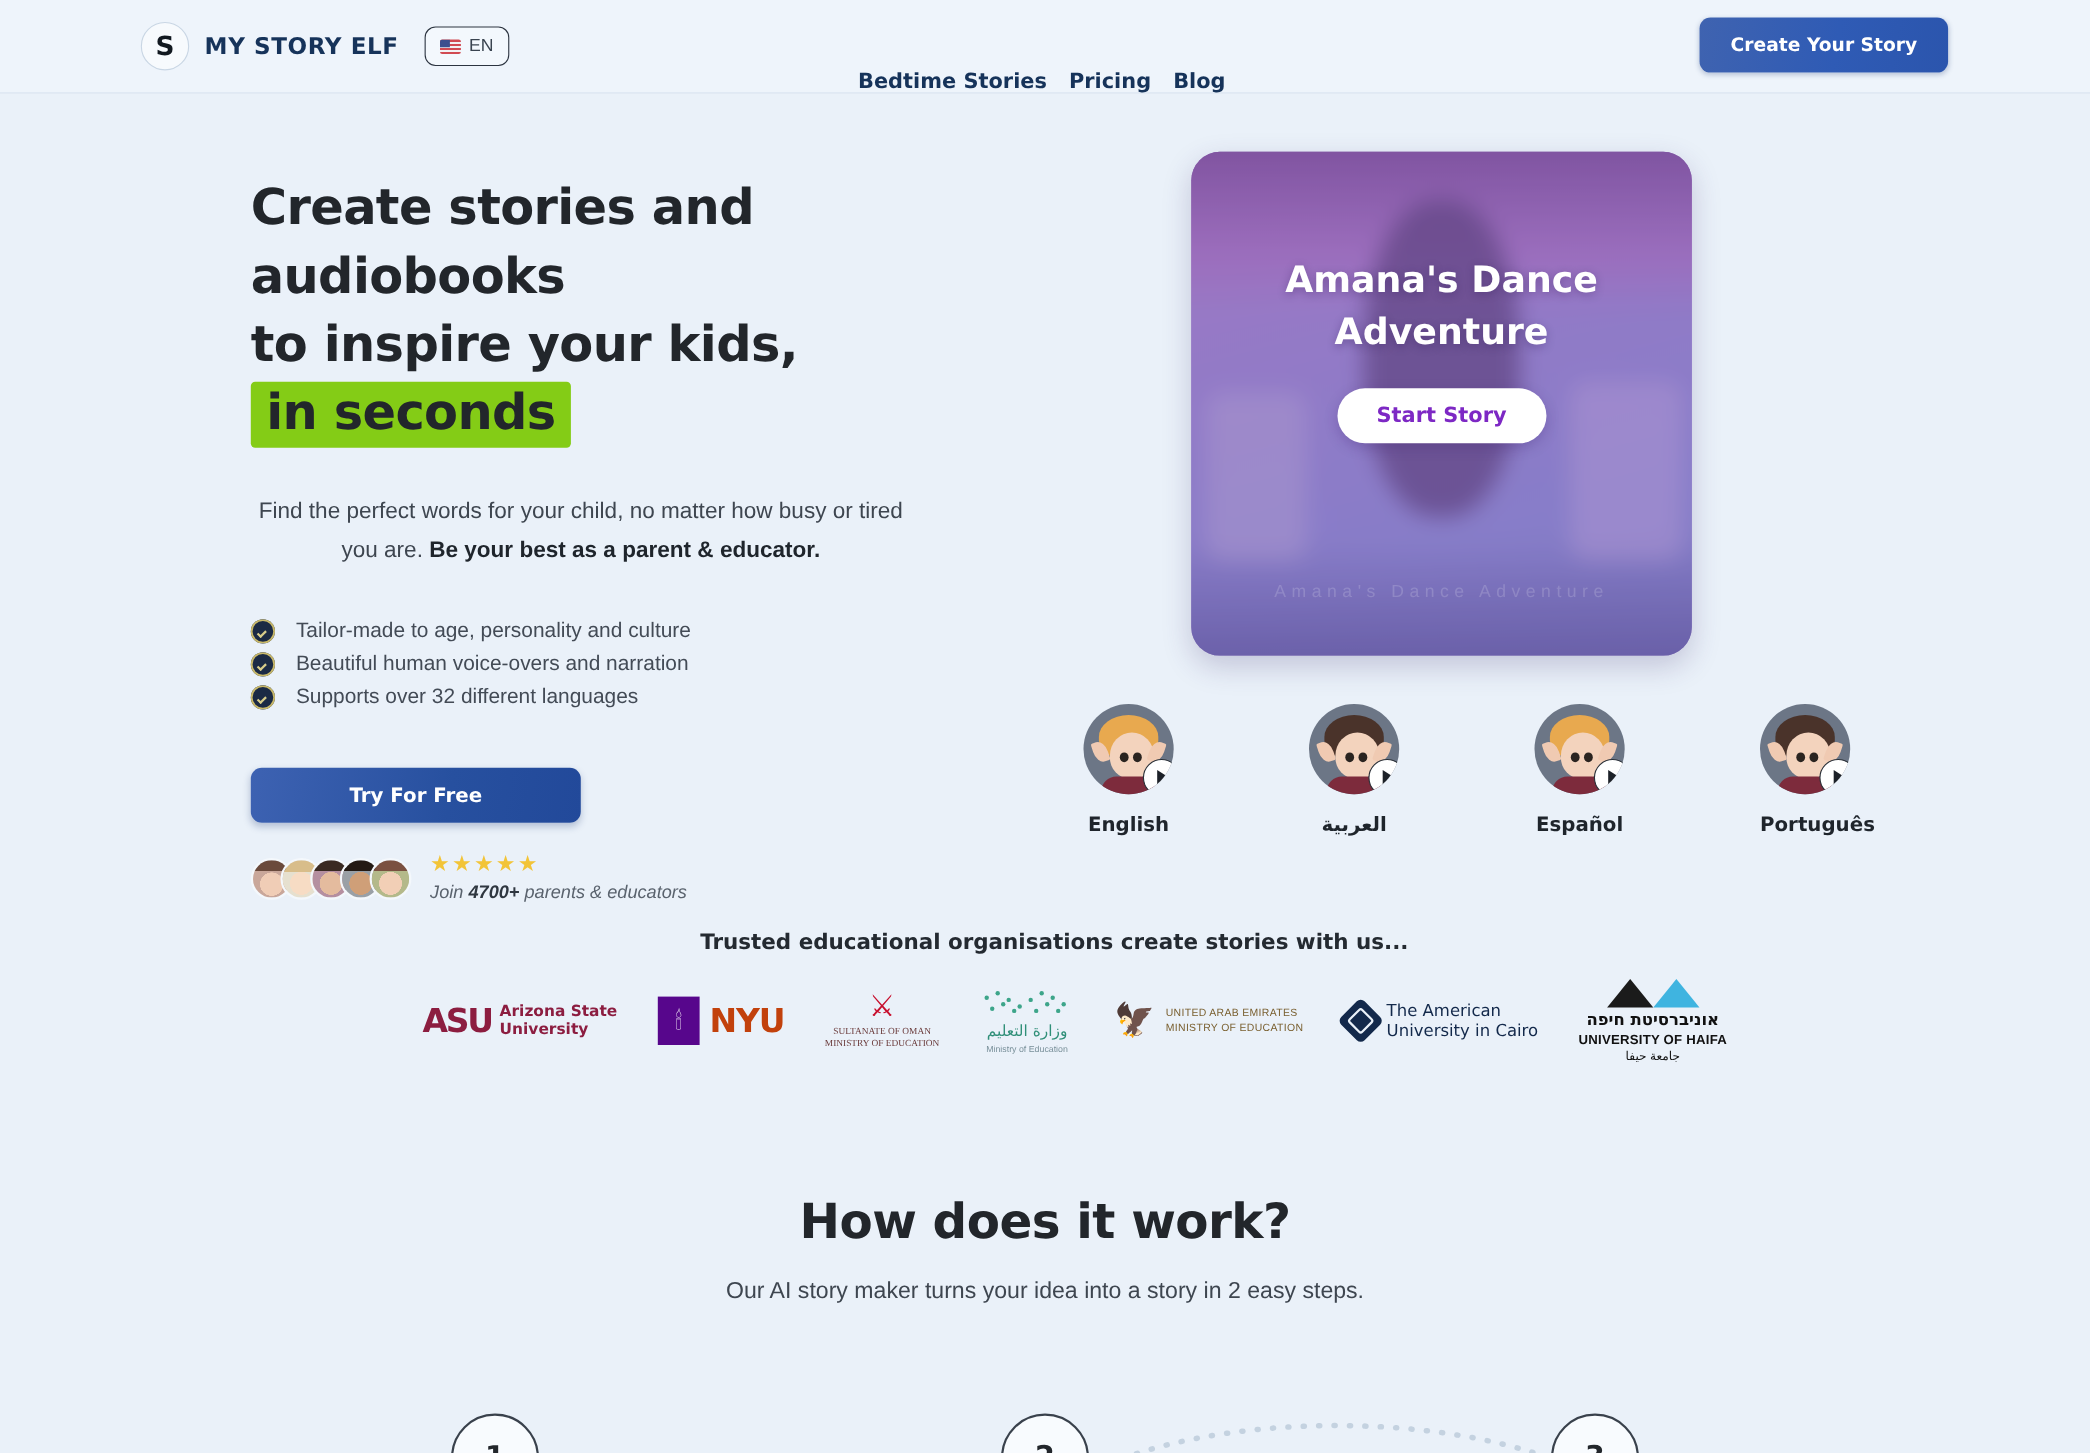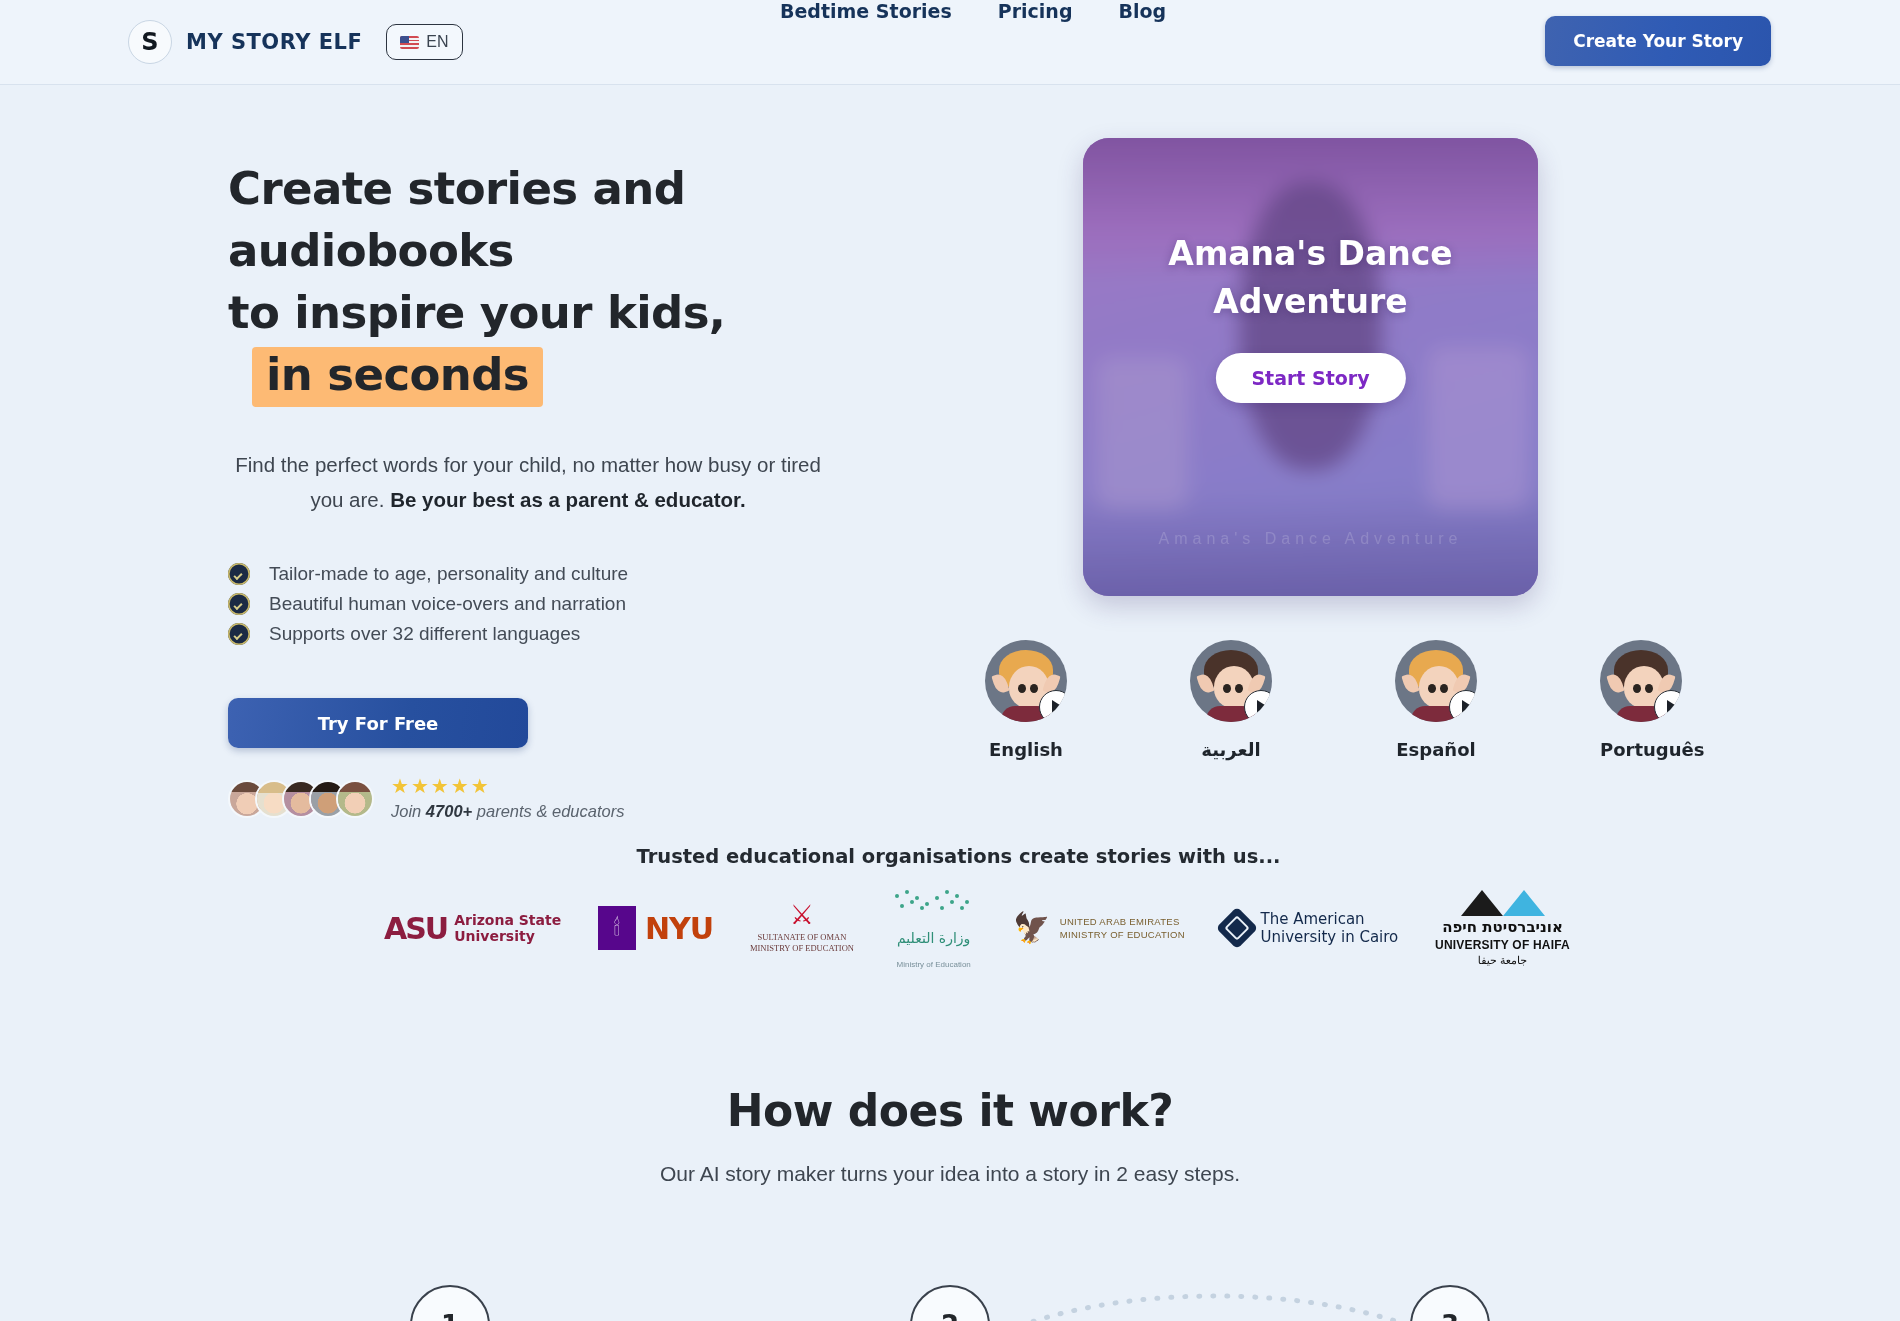--- a/index.html
+++ b/index.html
@@ -38,21 +38,21 @@
   }
   .flag-ico {
     width:19px; height:13px; border-radius:2px; position:relative; overflow:hidden;
     background:linear-gradient(#d14a52 0 14%,#f2f2f4 14% 28%,#d14a52 28% 42%,#f2f2f4 42% 56%,
       #d14a52 56% 70%,#f2f2f4 70% 84%,#d14a52 84% 100%);
     display:inline-block;
   }
   .flag-ico::after {
     content:""; position:absolute; left:0; top:0; width:9px; height:7px; background:#3c4f8e;
   }
-  .nav { position:absolute; left:780px; top:0; height:85px; display:flex; align-items:flex-start; gap:46px; }
+  .nav { position:absolute; left:780px; top:0; height:85px; display:flex; align-items:flex-end; gap:20px; }
   .nav a {
     font-size:19px; font-weight:bold; color:#16335a; text-decoration:none;
     font-family:"DejaVu Sans", sans-serif; cursor:pointer;
   }
   .cta-top {
     position:absolute; right:129px; top:16px;
     padding:0 28px; height:50px; line-height:50px;
     border-radius:10px; border:none; cursor:pointer;
     background:linear-gradient(100deg,#3f63b0,#2f5bb5 55%,#2b55ad);
     color:#ffffff; font-size:17px; font-weight:bold;
@@ -60,22 +60,22 @@
     box-shadow:0 2px 5px rgba(25,50,110,.25);
   }
 
   
   .hero-left { position:absolute; left:228px; top:158px; width:690px; }
   .headline {
     font-size:45px; line-height:62px; font-weight:bold; color:#22262b;
     font-family:"DejaVu Sans", sans-serif; letter-spacing:-.6px;
   }
   .hl-mark {
-    background:#fdba74; color:#22262b; padding:4px 14px 8px 14px;
-    border-radius:4px; display:inline-block; line-height:48px;margin-left:24px;
+    background:#84cc16; color:#22262b; padding:4px 14px 8px 14px;
+    border-radius:4px; display:inline-block; line-height:48px;
   }
   .sub {
     margin-top:40px; font-size:20.5px; line-height:35px; color:#3e4650; width:600px;text-align:center;
   }
   .sub b { font-weight:bold; color:#1f252c; }
 
   .features { margin-top:46px; display:flex; flex-direction:column; gap:8px; }
   .feat { display:flex; align-items:center; gap:19px; }
   .chk {
     width:22px; height:22px; border-radius:50%;
@@ -196,21 +196,21 @@
   .nyu-box {
     width:38px; height:44px; background:#57068c; display:flex; align-items:center; justify-content:center;
     color:#fff; font-size:22px;
   }
   .nyu-txt { font-size:30px; font-weight:bold; color:#c2410c; letter-spacing:-1px; font-family:"DejaVu Sans", sans-serif; }
 
   .oman { flex-direction:column; gap:4px; }
   .oman-crest { font-size:27px; color:#c8102e; line-height:26px; }
   .oman-txt { font-size:8.5px; color:#6a3a3a; text-align:center; line-height:11px; font-family:"Liberation Serif", serif; }
 
-  .ksa { flex-direction:column; gap:14px; align-items:center; }
+  .ksa { flex-direction:column; gap:3px; align-items:center; }
   .ksa-dots { width:86px; height:28px; position:relative; }
   .ksa-dots span { position:absolute; width:4px; height:4px; border-radius:50%; background:#3da58a; }
   .ksa-ar { font-size:14px; color:#2f8f78; font-family:"DejaVu Sans", sans-serif; }
   .ksa-en { font-size:8px; color:#79909a; }
 
   .uae { gap:9px; }
   .uae-crest { font-size:30px; color:#caa12f; line-height:30px; }
   .uae-txt { font-size:9.5px; color:#7a6030; line-height:13px; letter-spacing:.3px; }
 
   .auc { gap:9px; }

